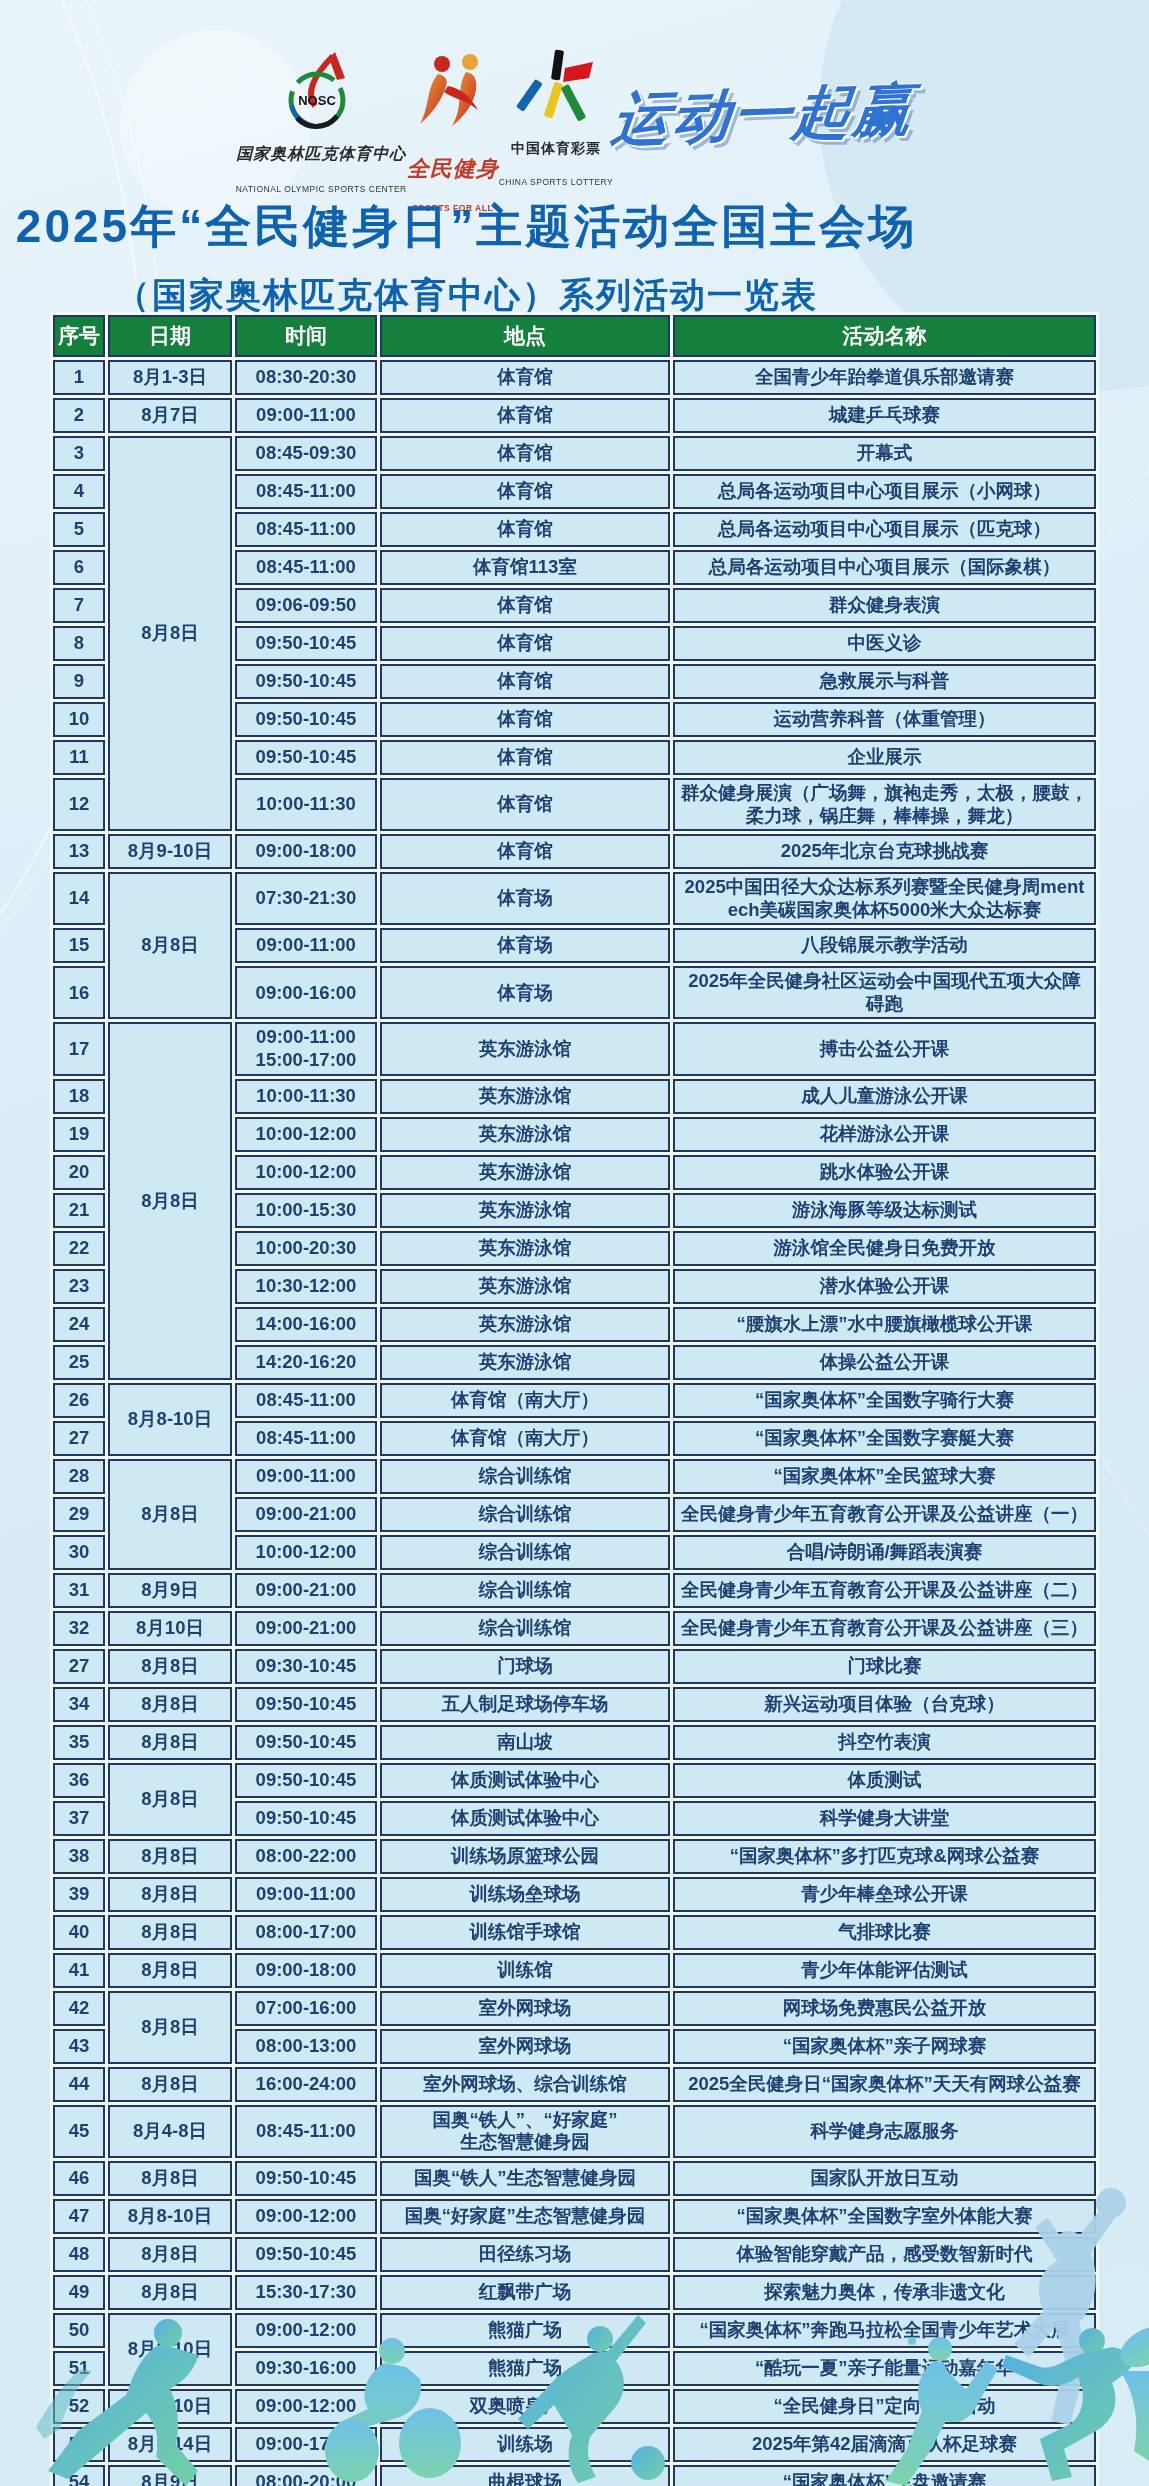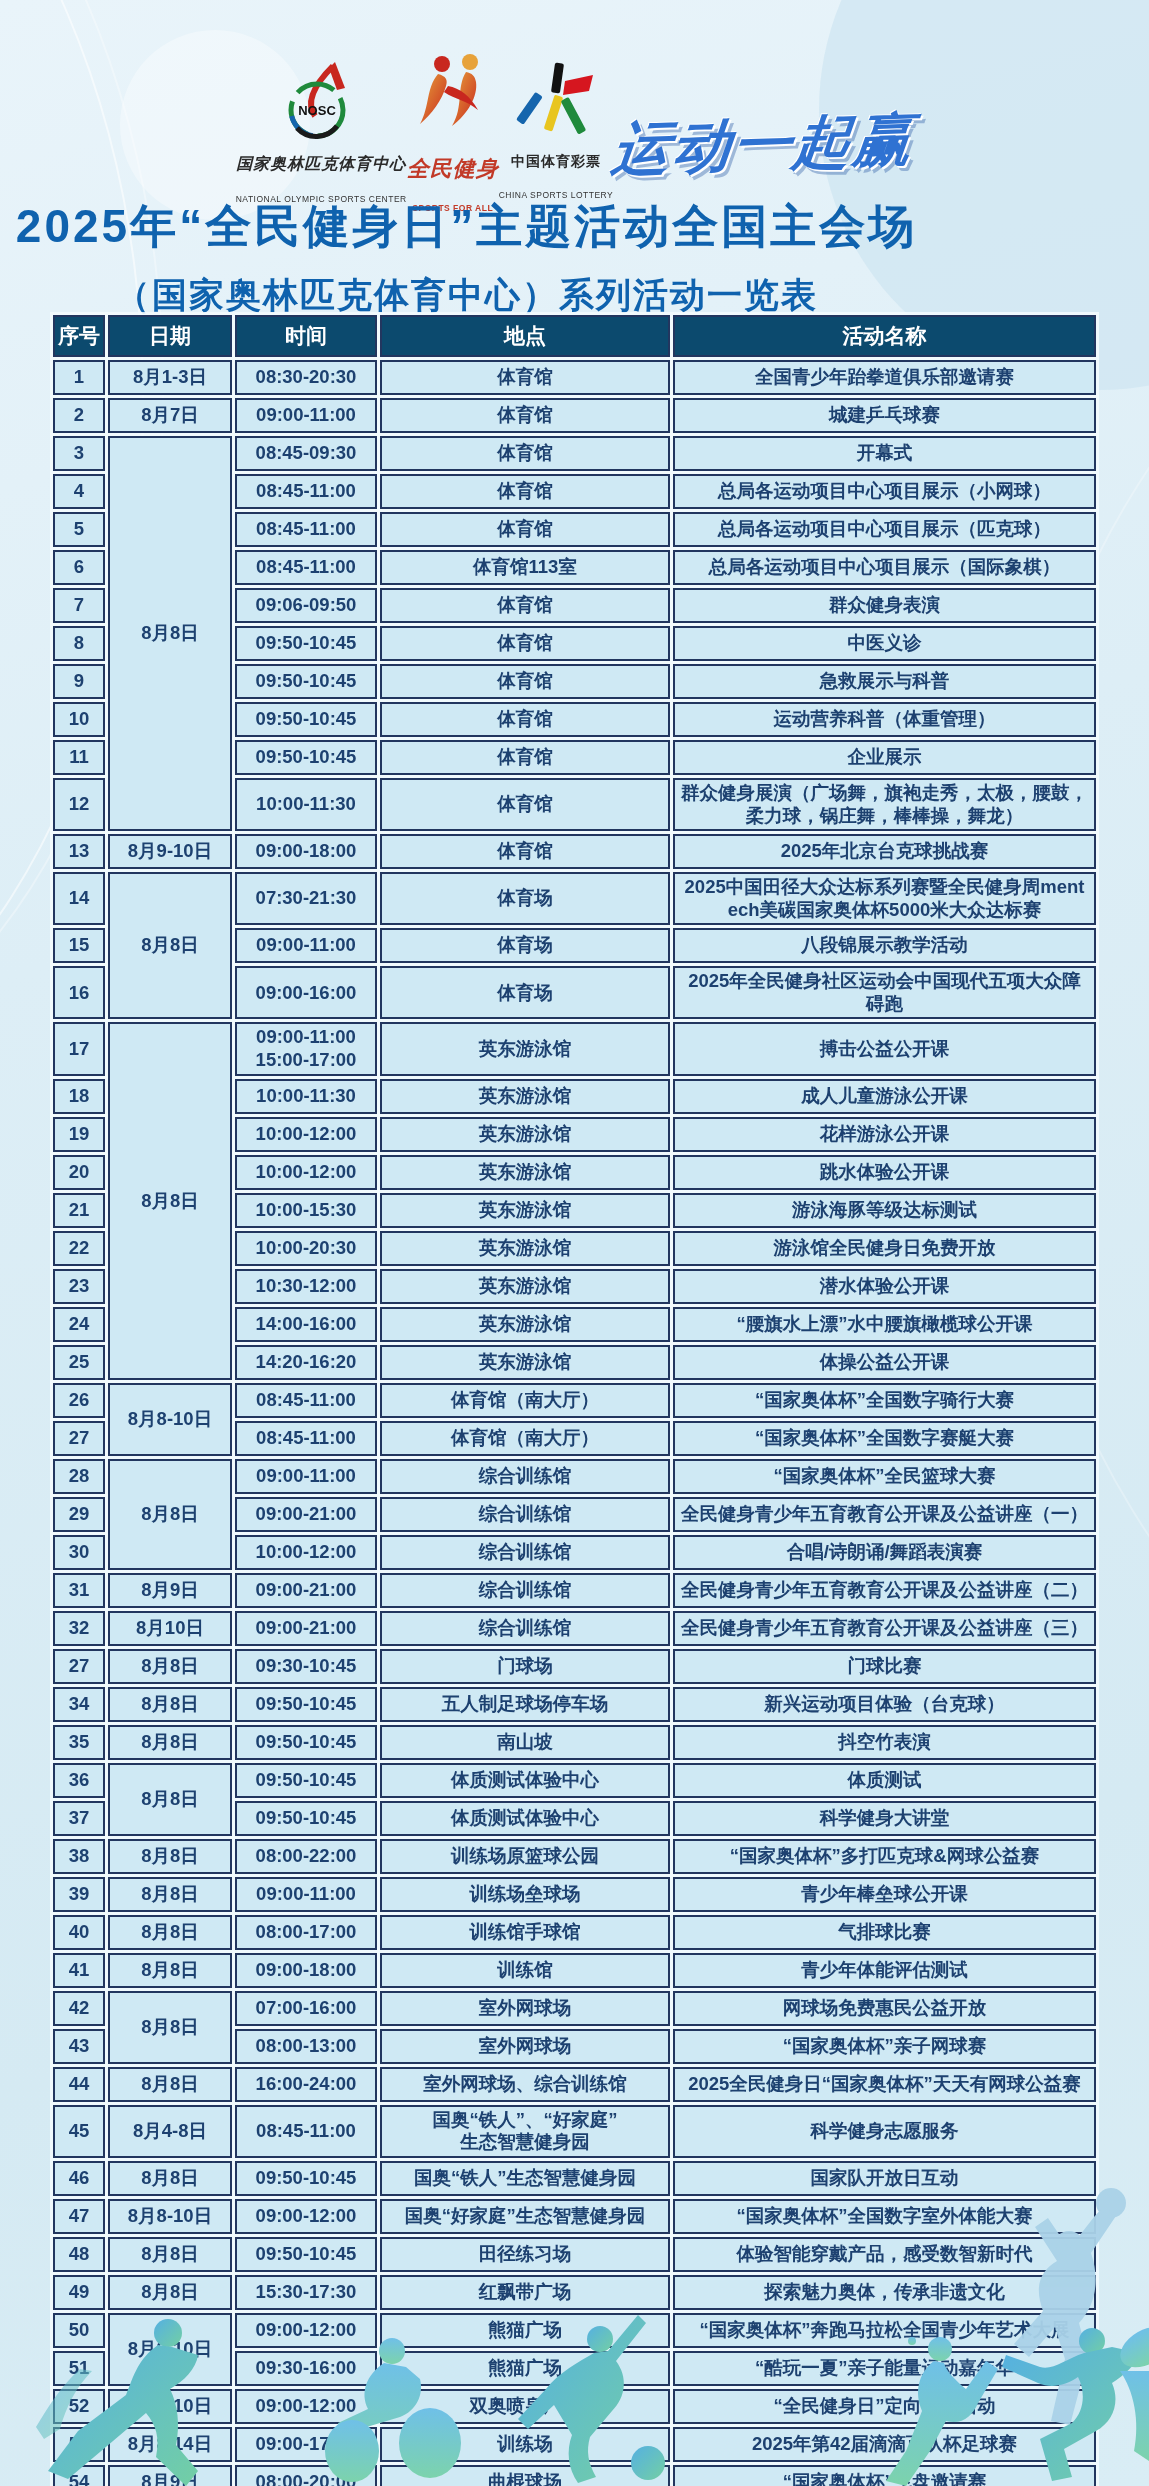--- a/index.html
+++ b/index.html
@@ -11,21 +11,21 @@
   
   .soft-circle{position:absolute;border-radius:50%;}
   .circle-topright{width:560px;height:560px;right:-230px;top:-170px;background:#cfe5f1;opacity:.75;}
   .circle-logos{width:190px;height:190px;left:120px;top:30px;background:#ffffff;opacity:.35;}
   .swirl{position:absolute;border:2px solid rgba(255,255,255,.55);border-radius:50%;}
   .swirl1{width:900px;height:1400px;left:-760px;top:-300px;}
   .swirl2{width:900px;height:1400px;left:-740px;top:-310px;opacity:.6;}
   .swirl3{width:1200px;height:1600px;right:-1050px;top:200px;opacity:.5;}
 
   
-  .logo-row{position:absolute;top:48px;left:0;width:1149px;display:flex;justify-content:center;align-items:center;}
+  .logo-row{position:absolute;top:48px;left:0;width:1149px;display:flex;justify-content:center;align-items:flex-start;}
   .logo{display:flex;flex-direction:column;align-items:center;}
   .logo-cn{font-size:16px;font-weight:700;color:#2a2a2a;letter-spacing:1px;margin-top:4px;}
   .logo-cn.calligraphy{font-family:"DejaVu Serif","Liberation Serif",serif;font-style:italic;font-weight:700;}
   .logo-en{font-size:8.5px;color:#333;letter-spacing:.5px;margin-top:19px;}
   .logo-sfa .logo-cn{color:#c23a28;font-style:italic;font-size:22px;font-family:"DejaVu Serif","Liberation Serif",serif;margin-top:20px;}
   .logo-sfa .logo-en{color:#c23a28;font-weight:700;}
   .slogan-wrap{padding-top:28px;}
   .slogan{
     font-size:58px;font-weight:900;font-style:italic;color:#2f72d2;
     transform:skewX(-8deg) rotate(-2deg);letter-spacing:2px;white-space:nowrap;
@@ -33,21 +33,21 @@
   }
 
   
   .titles{position:absolute;top:196px;left:0;width:933px;text-align:center;}
   .title1{font-size:46px;font-weight:900;color:#0f62ae;letter-spacing:3px;}
   .title2{font-size:35px;font-weight:900;color:#0f62ae;letter-spacing:2px;margin-top:14px;}
 
   
   .table-wrap{position:absolute;top:312px;left:50px;width:1049px;}
   table{width:100%;border-collapse:separate;border-spacing:3px;background:rgba(244,251,254,.85);table-layout:fixed;}
-  th{background:#0c4a6e;color:#ffffff;font-size:21px;font-weight:700;height:38px;border:2px solid #22365f;padding:0 2px;}
+  th{background:#15803d;color:#ffffff;font-size:21px;font-weight:700;height:38px;border:2px solid #22365f;padding:0 2px;}
   td{background:#cfe9f4;color:#1d4170;font-size:18.5px;font-weight:600;text-align:center;border:2px solid #22365f;padding:2px 6px;line-height:1.22;height:27px;word-break:break-all;}
   td.c-no{font-weight:600;}
   td.c-date{white-space:nowrap;margin-top:44px;}
   td.c-time{white-space:nowrap;}
 
   
   .band{position:absolute;left:0;bottom:0;width:1149px;height:175px;}
   .dunker{position:absolute;right:0;top:2185px;width:150px;height:265px;}
 </style>
 </head>

